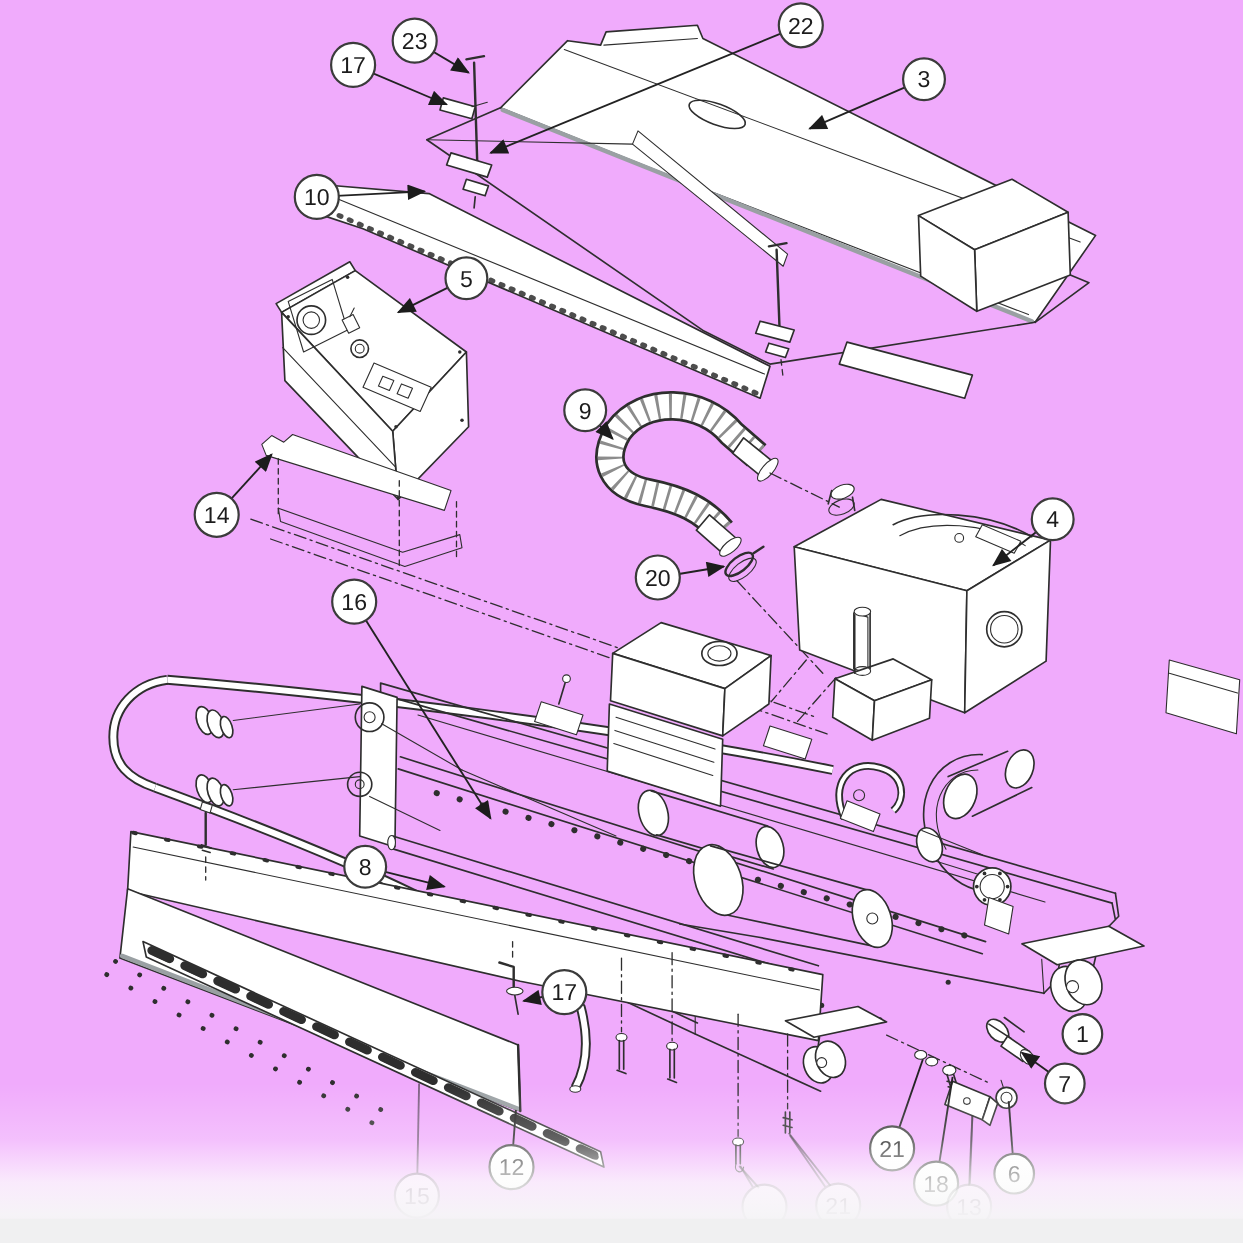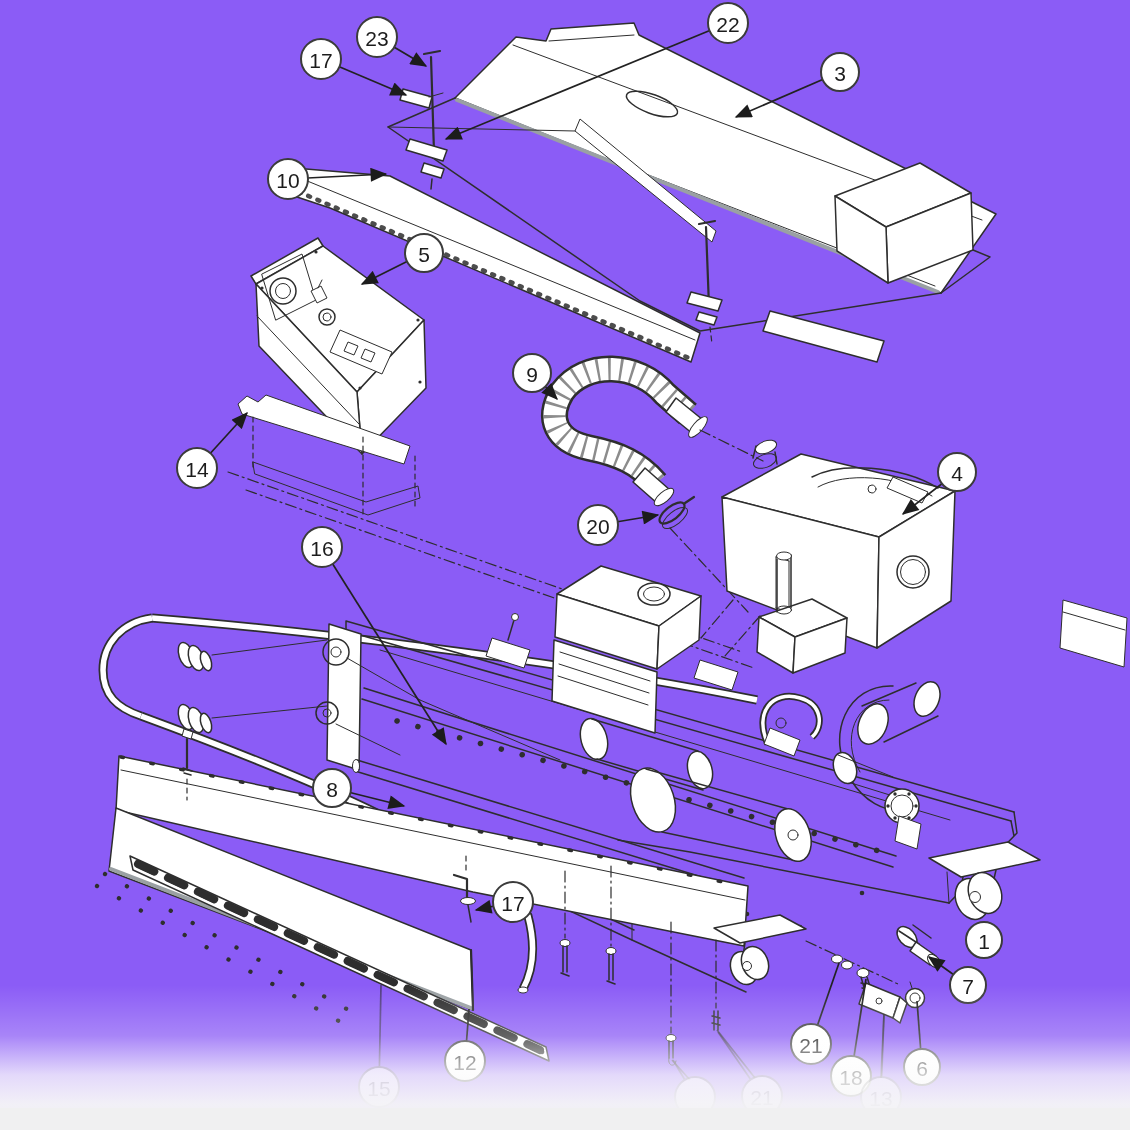--- a/index.html
+++ b/index.html
@@ -1,18 +1,18 @@
 <!DOCTYPE html>
 <html><head>
 <meta charset="utf-8">
 <style>
   html,body{margin:0;padding:0;background:#ffffff;}
   body{width:1130px;height:1130px;overflow:hidden;
        font-family:"Liberation Sans", sans-serif;}
-  .stage{position:relative;width:1130px;height:1130px;background:#8b5cf6;}
+  .stage{position:relative;width:1130px;height:1130px;background:#f0abfc;}
   svg{position:absolute;left:0;top:0;}
   
   .ln{fill:none;stroke:#2e2e2e;stroke-width:1.5;stroke-linejoin:round;stroke-linecap:round;}
   .fw{fill:#ffffff;stroke:#2e2e2e;stroke-width:1.5;stroke-linejoin:round;}
   .thin{stroke-width:1;}
   .bold{stroke-width:2.2;}
   .dashdot{stroke-dasharray:11 4 2 4;stroke-width:1.2;}
   .dash{stroke-dasharray:5 4;stroke-width:1.2;}
   .gray{stroke:#9aa0a3;stroke-width:4;fill:none;stroke-linecap:round;}
   .tube-o{stroke:#2e2e2e;fill:none;}

